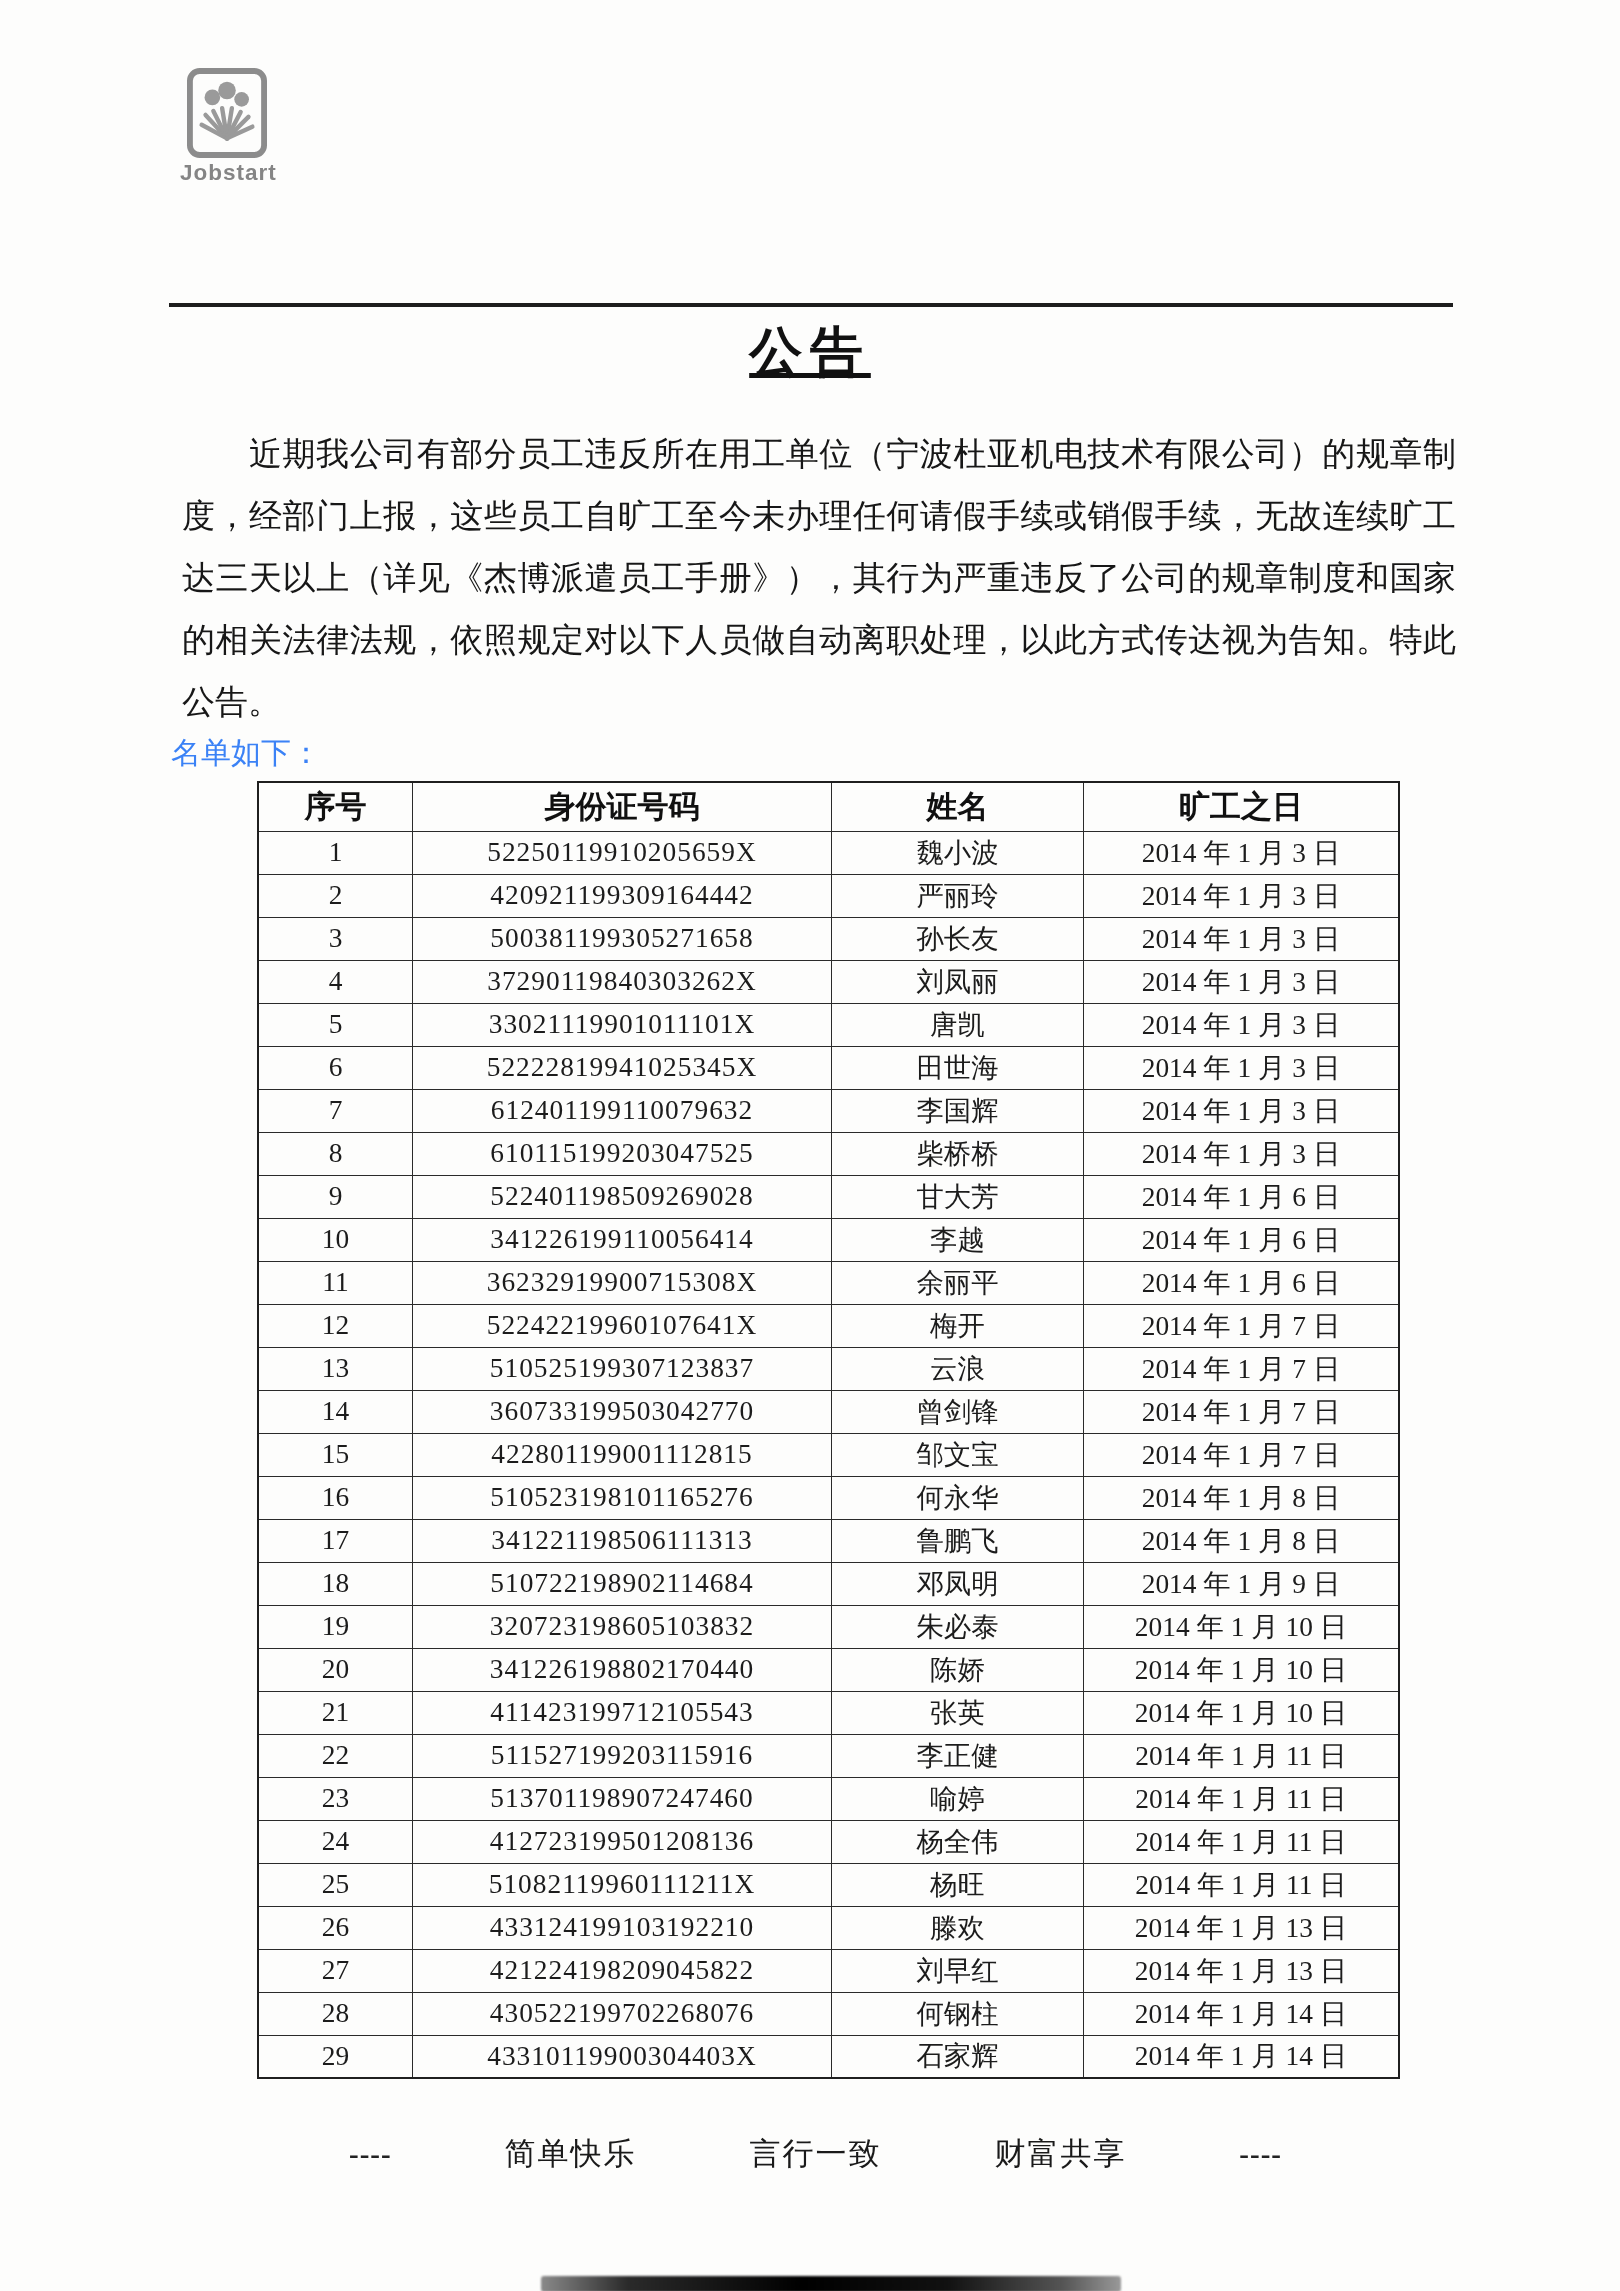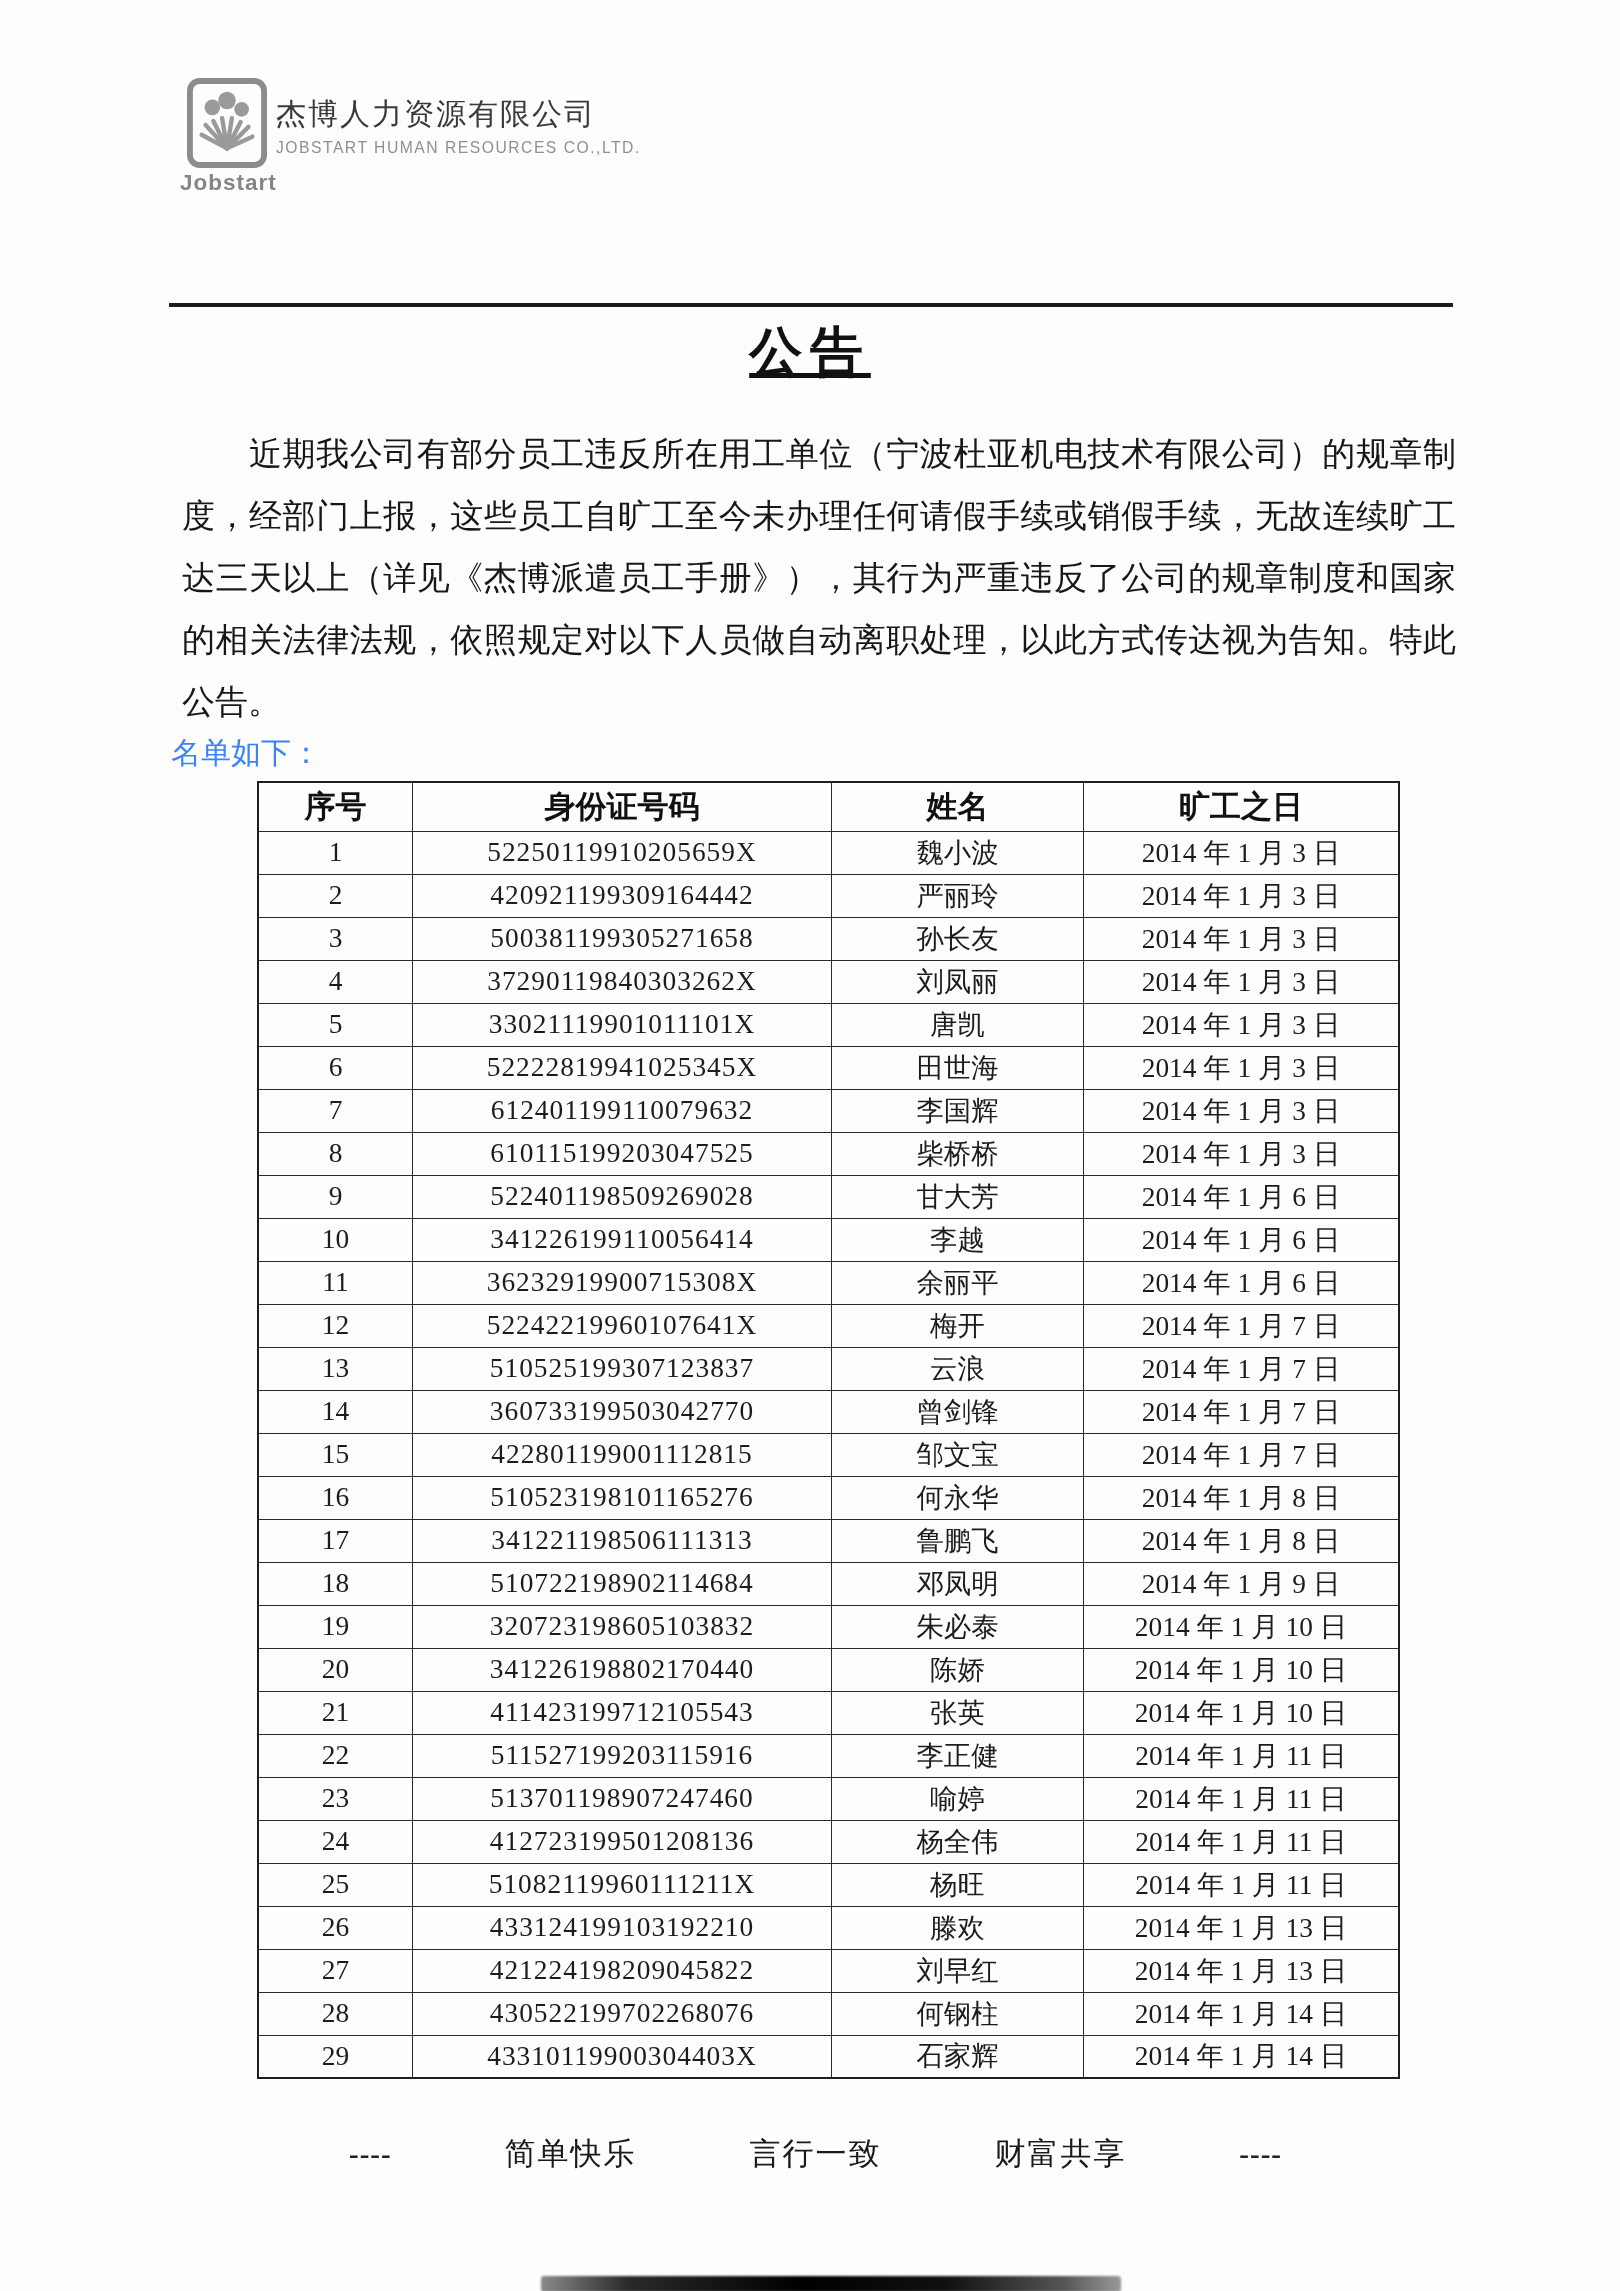--- a/index.html
+++ b/index.html
@@ -4,21 +4,21 @@
 <style>
   html,body{margin:0;padding:0;}
   body{
     width:1620px;height:2292px;position:relative;overflow:hidden;
     background:#fdfdfc;color:#1b1b1b;
     font-family:"Liberation Serif","DejaVu Serif",serif;
   }
   .page{position:absolute;inset:0;}
 
   
-  .logo{position:absolute;left:180px;top:78px;width:94px;text-align:center;}
+  .logo{position:absolute;left:180px;top:68px;width:94px;text-align:center;}
   .logo svg{display:block;margin:0 auto;}
   .logo-word{
     font-family:"Liberation Sans","DejaVu Sans",sans-serif;
     font-weight:bold;font-size:22.5px;color:#858585;letter-spacing:1px;margin-top:2px;
   }
   .company{position:absolute;left:276px;top:94px;}
   .company-cn{font-size:30px;color:#3a3a3a;letter-spacing:2px;}
   .company-en{
     font-family:"Liberation Sans","DejaVu Sans",sans-serif;
     font-size:15.7px;color:#8f8f8f;letter-spacing:1.5px;margin-top:3.9px;
@@ -88,24 +88,20 @@
         <line x1="41" y1="72" x2="36" y2="41"></line>
         <line x1="41" y1="72" x2="46" y2="41"></line>
         <line x1="41" y1="72" x2="55" y2="45"></line>
         <line x1="41" y1="72" x2="63" y2="50"></line>
         <line x1="41" y1="72" x2="67" y2="60"></line>
       </g>
     </svg>
     <div class="logo-word">Jobstart</div>
   </div>
 
-  <div class="company">
-    <div class="company-cn">杰博人力资源有限公司</div>
-    <div class="company-en">JOBSTART HUMAN RESOURCES CO.,LTD.</div>
-  </div>
 
   <div class="rule"></div>
 
   <h1 class="title">公告</h1>
 
   <p class="body-text">近期我公司有部分员工违反所在用工单位（宁波杜亚机电技术有限公司）的规章制度，经部门上报，这些员工自旷工至今未办理任何请假手续或销假手续，无故连续旷工达三天以上（详见《杰博派遣员工手册》），其行为严重违反了公司的规章制度和国家的相关法律法规，依照规定对以下人员做自动离职处理，以此方式传达视为告知。特此公告。</p>
 
   <div class="list-label">名单如下：</div>
 
   <table class="roster">

